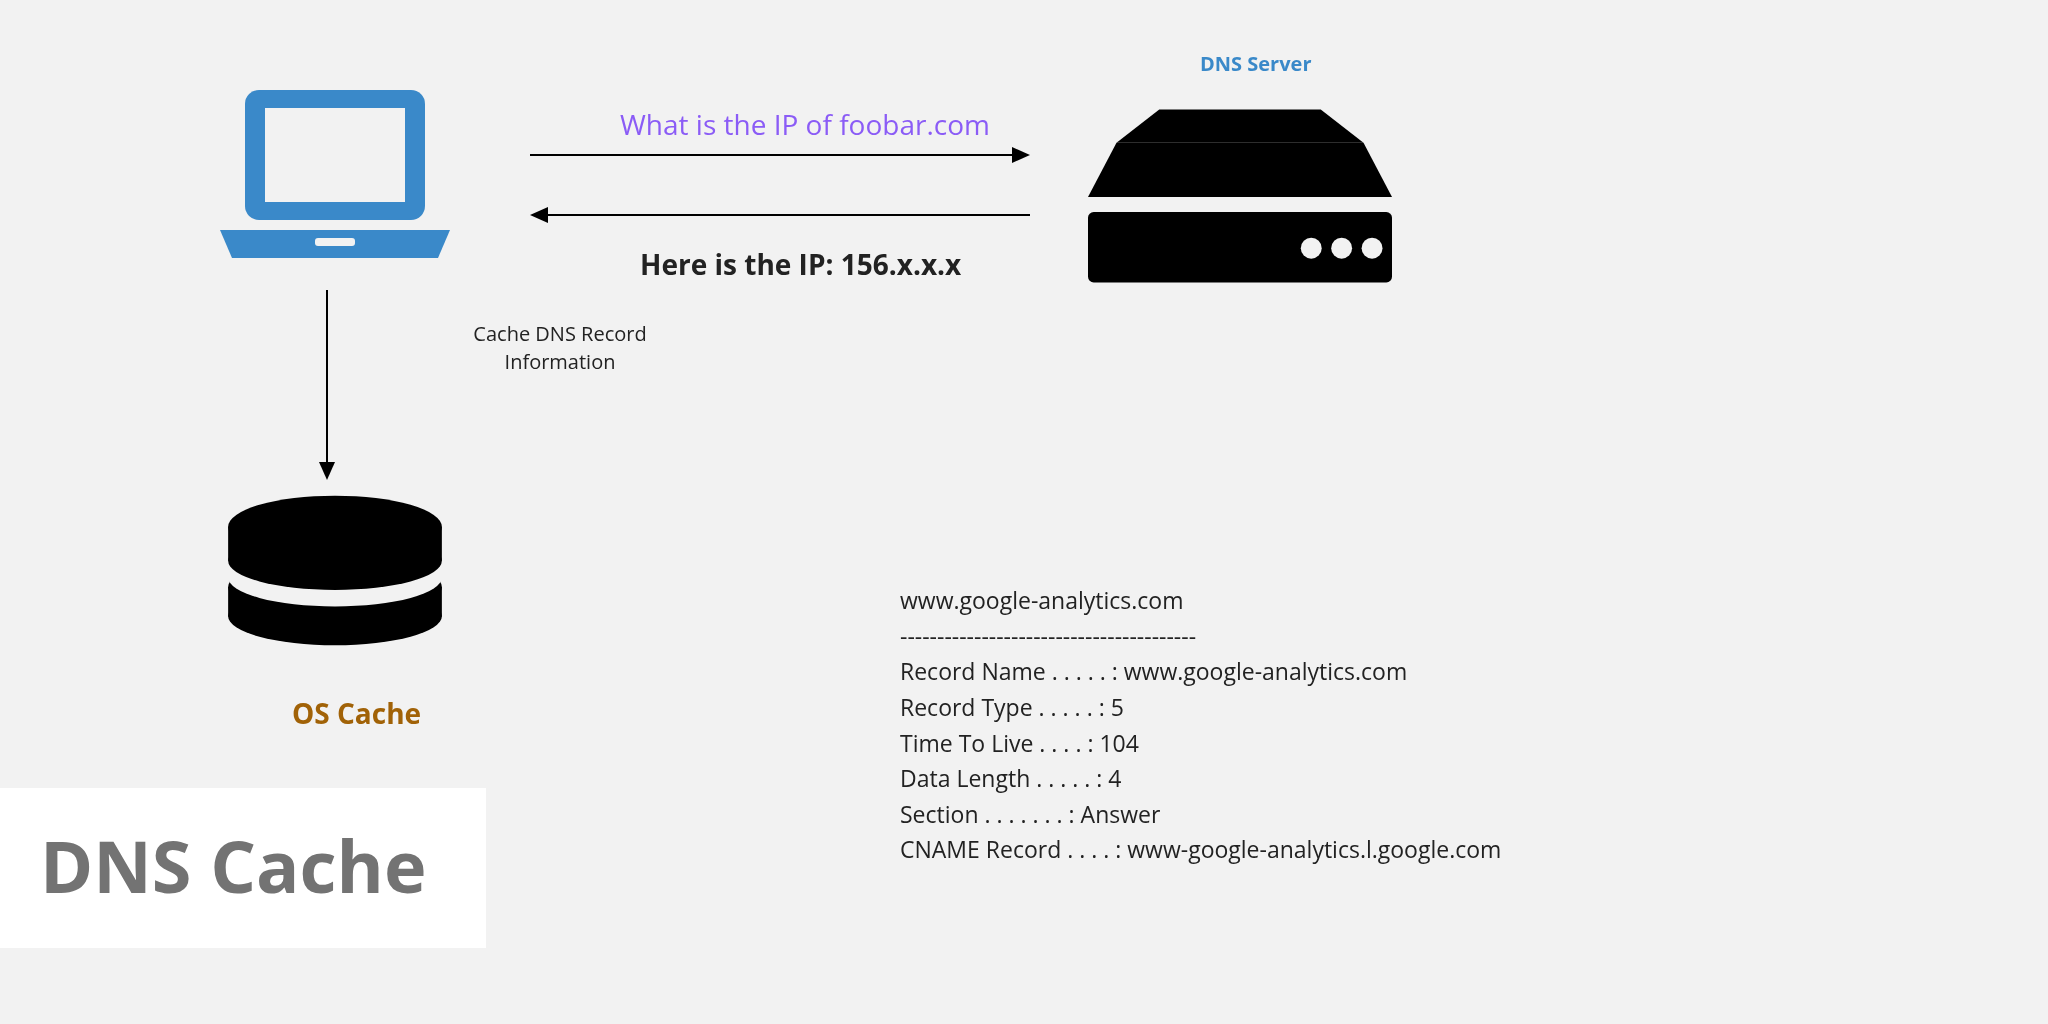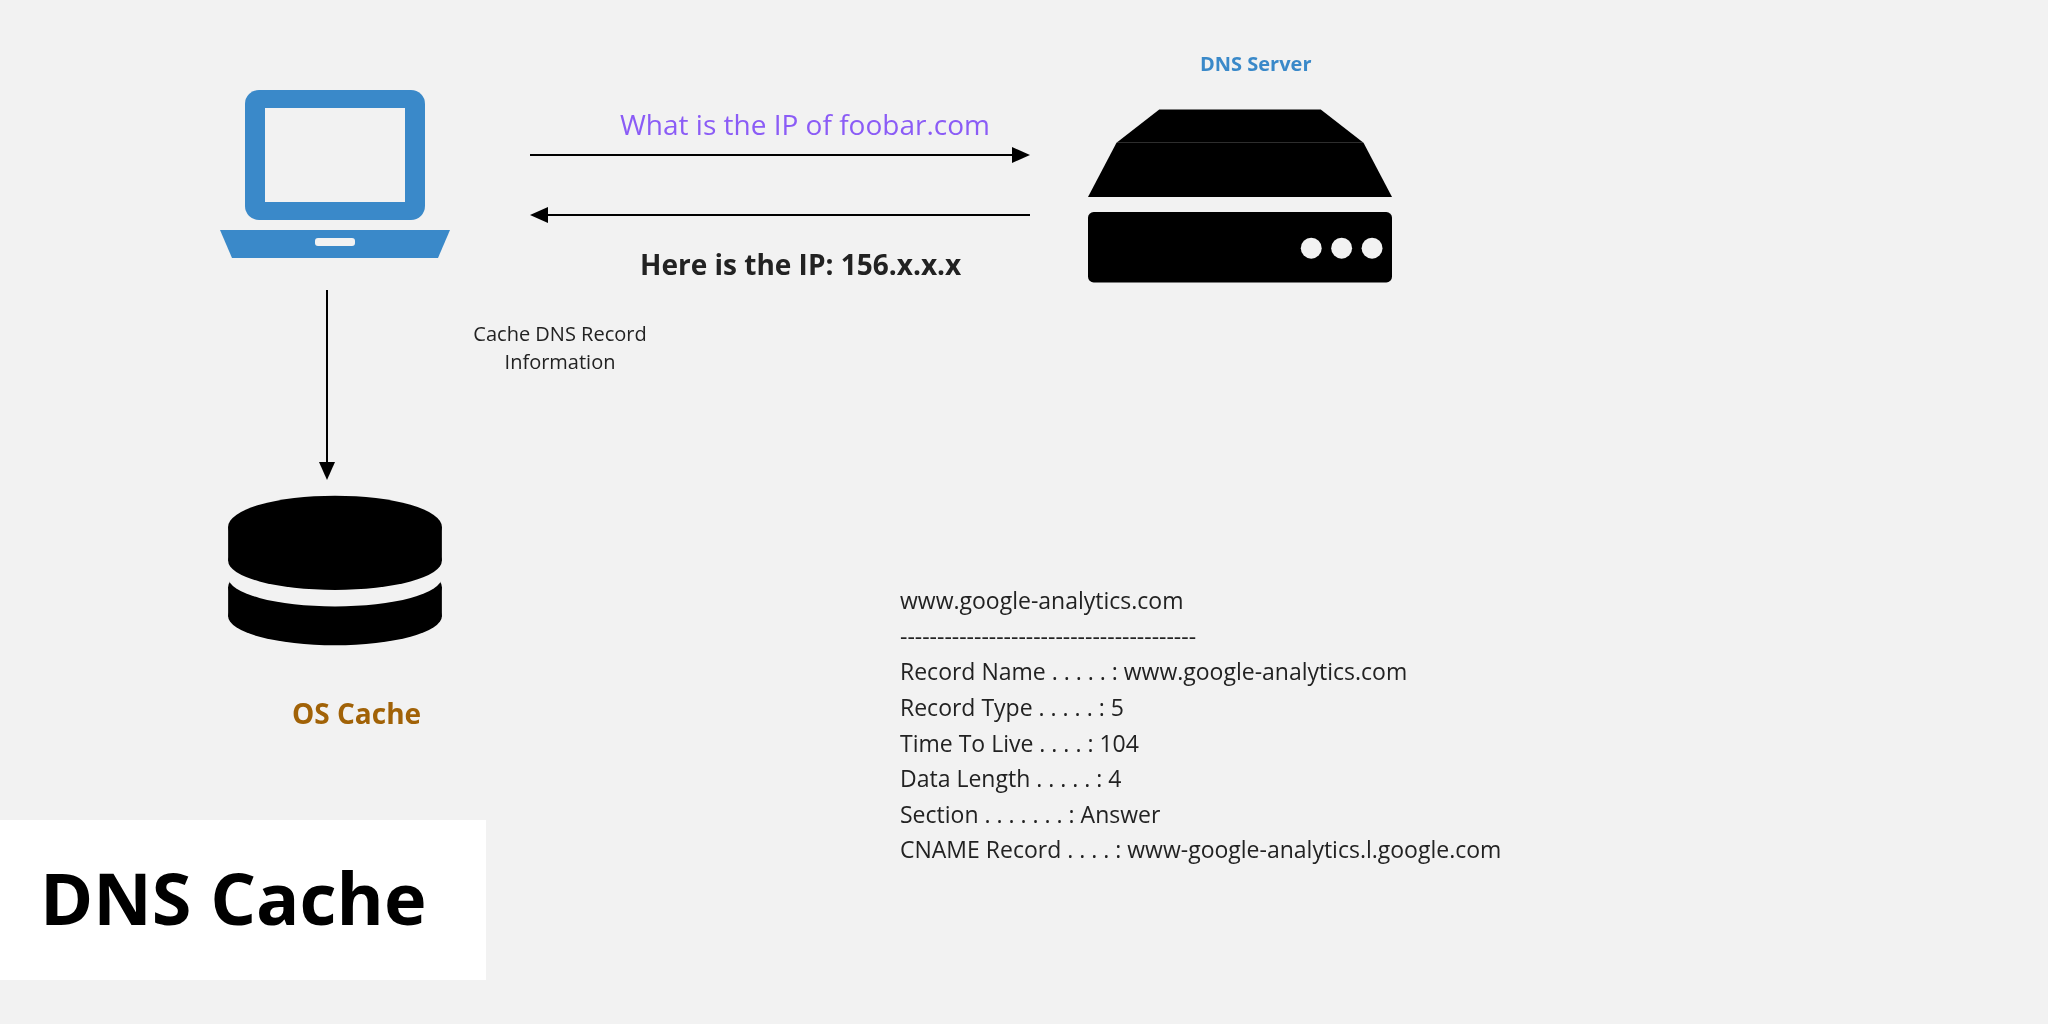--- a/index.html
+++ b/index.html
@@ -102,26 +102,26 @@
     font-size: 28px;
     font-weight: 700;
     color: #a16207;
     margin-left: 12px;
   }
 
   
   .title-box {
     position: absolute;
     left: 0;
-    top: 820px;
+    top: 788px;
     background: #fff;
     padding: 28px 60px 34px 40px;
     font-size: 72px;
     font-weight: 700;
-    color: #000000;
+    color: #737373;
     min-width: 430px;
   }
 
   
   .record {
     position: absolute;
     left: 900px;
     top: 555px;
     font-size: 23px;
     color: #222;

